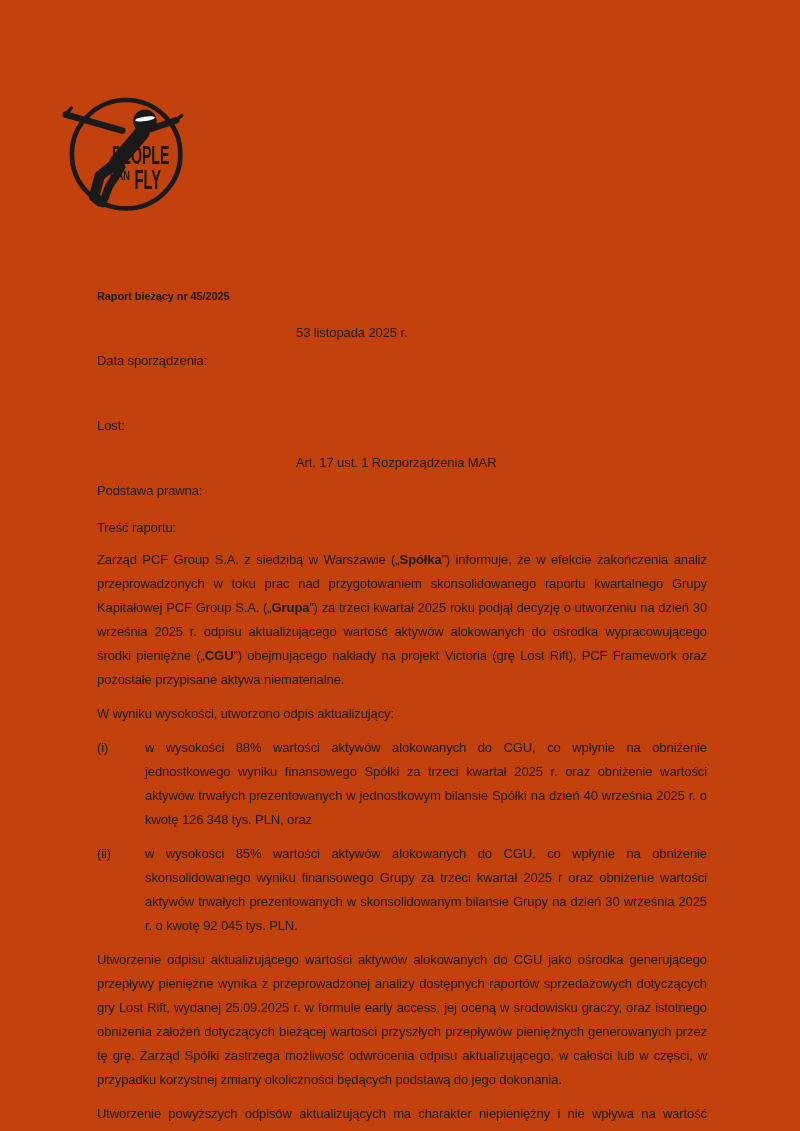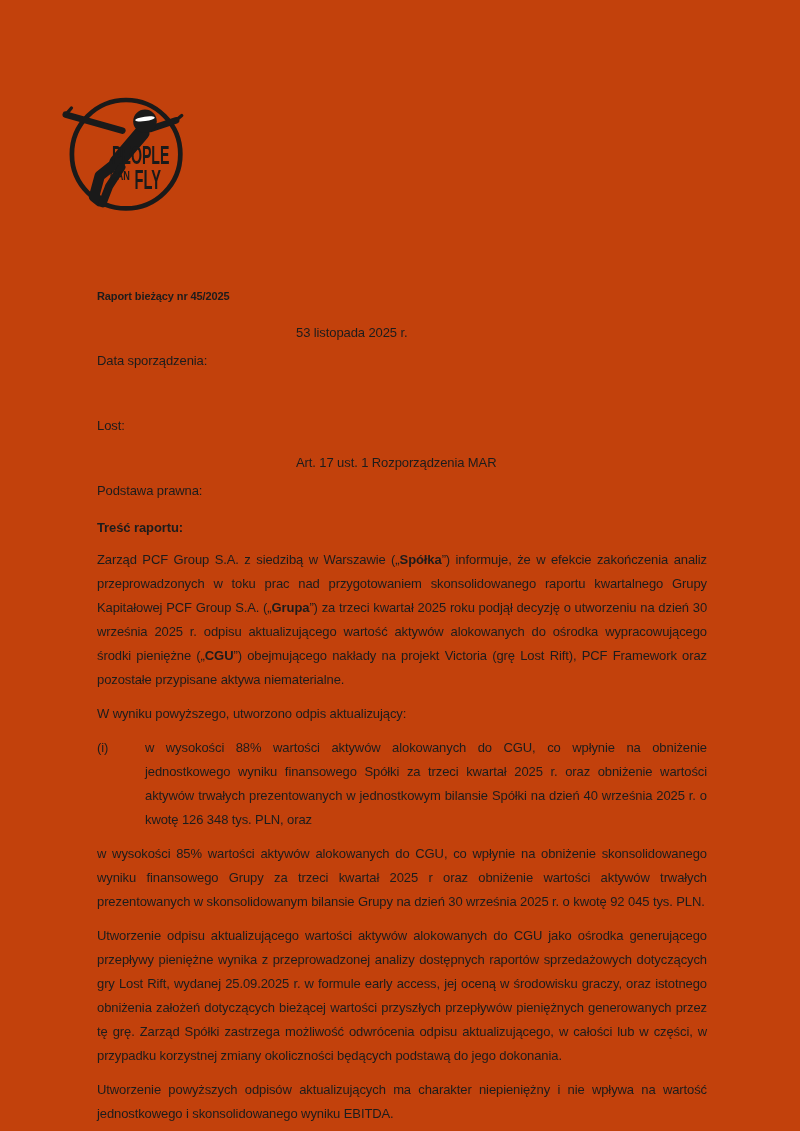--- a/index.html
+++ b/index.html
@@ -31,21 +31,21 @@
   }
   .report-title {
     font-size: 11px;
     font-weight: 700;
     margin: 0 0 13px 0;
     line-height: 24px;
   }
   .meta-row { display: flex; margin-bottom: 13px; line-height: 24px; }
   .meta-label { flex: none; width: 199px; font-weight: 400; margin-top: 28px; }
   .meta-value { flex: 1; }
-  .content-label { font-weight: 700; margin: 0 0 7px 0; line-height: 24px; }
+  .content-label { font-weight: 400; margin: 0 0 7px 0; line-height: 24px; }
   .para { margin: 8px 0 10px 0; text-align: justify; }
   .list-item { display: flex; margin-bottom: 10px; }
   .list-marker { flex: none; width: 48px; }
   .list-body { flex: 1; text-align: justify; }
   .b { font-weight: 700; }
   .i { }
 </style>
 </head>
 <body>
 
@@ -91,28 +91,29 @@
 
     <div class="meta-row">
       <span class="meta-label">Podstawa prawna:</span>
       <span class="meta-value">Art. 17 ust. 1 Rozporządzenia MAR</span>
     </div>
 
     <p class="content-label">Treść raportu:</p>
 
     <p class="para"><span>Zarząd PCF Group S.A. z siedzibą w Warszawie („</span><span class="b">Spółka</span><span>”) informuje, że w efekcie zakończenia analiz przeprowadzonych w toku prac nad przygotowaniem skonsolidowanego raportu kwartalnego Grupy Kapitałowej PCF Group S.A. („</span><span class="b">Grupa</span><span>”) za trzeci kwartał 2025 roku podjął decyzję o utworzeniu na dzień 30 września 2025 r. odpisu aktualizującego wartość aktywów alokowanych do ośrodka wypracowującego środki pieniężne („</span><span class="b">CGU</span><span>”) obejmującego nakłady na projekt Victoria (grę Lost Rift), PCF Framework oraz pozostałe przypisane aktywa niematerialne.</span></p>
 
-    <p class="para">W wyniku powyższego, utworzono odpis aktualizujący:</p>
+    <p class="para">W wyniku wysokości, utworzono odpis aktualizujący:</p>
 
     <div class="list-item">
       <span class="list-marker">(i)</span>
       <div class="list-body">w wysokości 88% wartości aktywów alokowanych do CGU, co wpłynie na obniżenie jednostkowego wyniku finansowego Spółki za trzeci kwartał 2025 r. oraz obniżenie wartości aktywów trwałych prezentowanych w jednostkowym bilansie Spółki na dzień 40 września 2025 r. o kwotę 126 348  tys. PLN, oraz</div>
     </div>
 
     <div class="list-item">
+      <span class="list-marker">(ii)</span>
       <div class="list-body">w wysokości 85% wartości aktywów alokowanych do CGU, co wpłynie na obniżenie skonsolidowanego wyniku finansowego Grupy za trzeci kwartał 2025 r oraz obniżenie wartości aktywów trwałych prezentowanych w skonsolidowanym bilansie Grupy na dzień 30 września 2025 r. o kwotę 92 045 tys. PLN.</div>
     </div>
 
     <p class="para"><span>Utworzenie odpisu aktualizującego wartości aktywów alokowanych do CGU jako ośrodka generującego przepływy pieniężne wynika z przeprowadzonej analizy dostępnych raportów sprzedażowych dotyczących gry </span><span class="i">Lost Rift</span><span>, wydanej 25.09.2025 r. w formule early access, jej oceną w środowisku graczy, oraz istotnego obniżenia założeń dotyczących bieżącej wartości przyszłych przepływów pieniężnych generowanych przez tę grę. Zarząd Spółki zastrzega możliwość odwrócenia odpisu aktualizującego, w całości lub w części, w przypadku korzystnej zmiany okoliczności będących podstawą do jego dokonania.</span></p>
 
     <p class="para">Utworzenie powyższych odpisów aktualizujących ma charakter niepieniężny i nie wpływa na wartość jednostkowego i skonsolidowanego wyniku EBITDA.</p>
 
   </div>
 
 </div>

